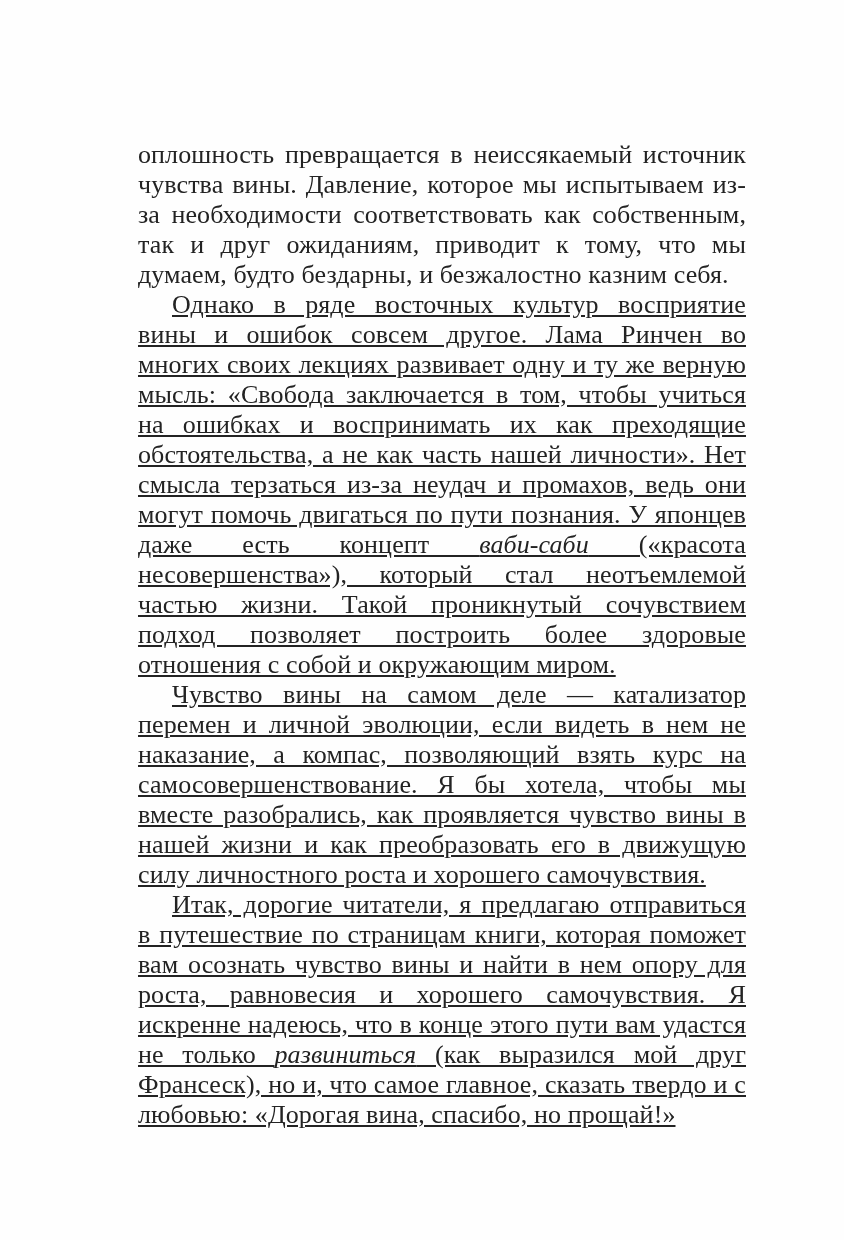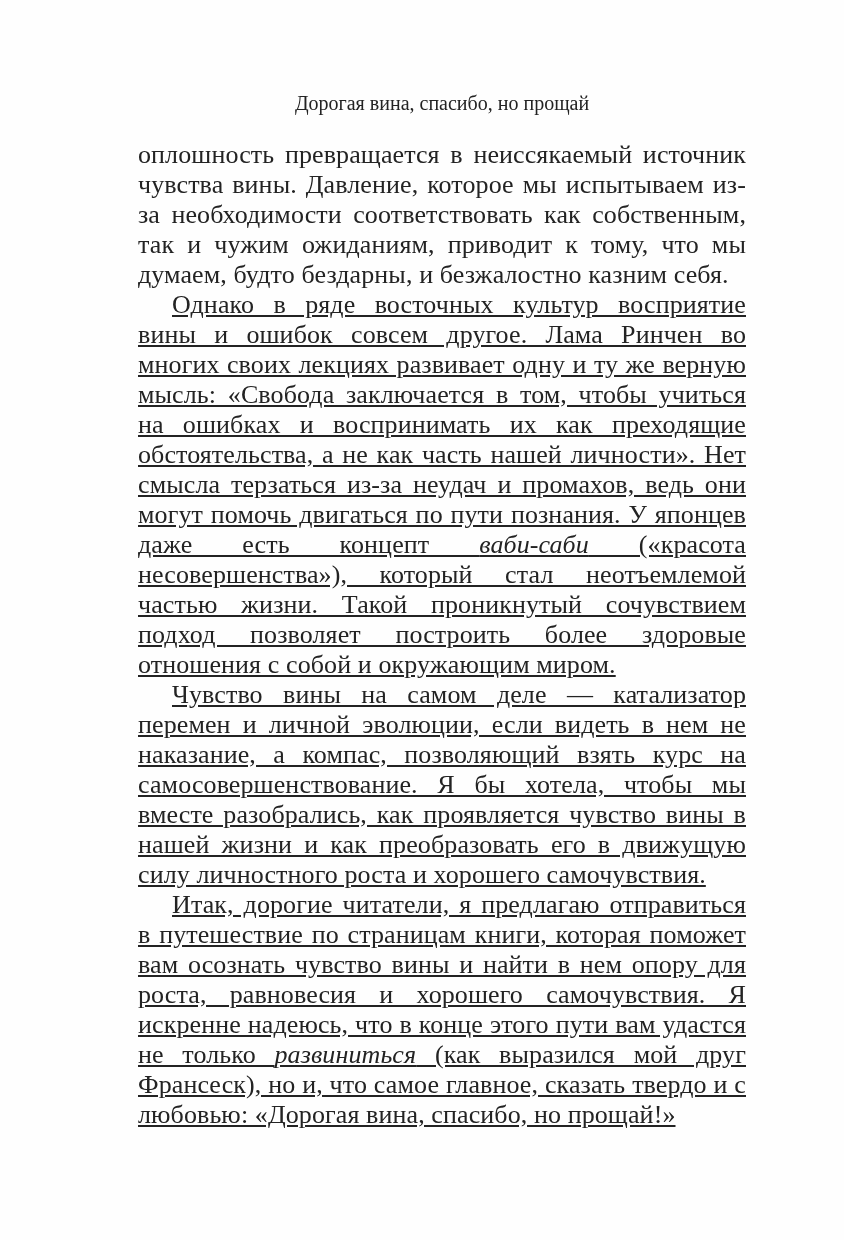--- a/index.html
+++ b/index.html
@@ -44,21 +44,20 @@
     text-decoration: underline;
   }
   .italic {
     font-style: italic;
   }
 </style>
 </head>
 <body>
 
 <div class="page">
-  <div class="running-head">Дорогая вина, спасибо, но прощай</div>
 
   <div class="body-text">
-      <p class="para"><span>оплошность превращается в неиссякаемый источник чувства вины. Давление, которое мы испытываем из-за необходимости соответствовать как собственным, так и чужим ожиданиям, приводит к тому, что мы думаем, будто бездарны, и безжалостно казним себя.</span></p>
+      <p class="para"><span>оплошность превращается в неиссякаемый источник чувства вины. Давление, которое мы испытываем из-за необходимости соответствовать как собственным, так и друг ожиданиям, приводит к тому, что мы думаем, будто бездарны, и безжалостно казним себя.</span></p>
       <p class="para indent"><span>Однако в ряде восточных культур восприятие вины и ошибок совсем другое. Лама Ринчен во многих своих лекциях развивает одну и ту же верную мысль: «Свобода заключается в том, чтобы учиться на ошибках и воспринимать их как преходящие обстоятельства, а не как часть нашей личности». Нет смысла терзаться из-за неудач и промахов, ведь они могут помочь двигаться по пути познания. У японцев даже есть концепт </span><span class="italic">ваби-саби</span><span> («красота несовершенства»), который стал неотъемлемой частью жизни. Такой проникнутый сочувствием подход позволяет построить более здоровые отношения с собой и окружающим миром.</span></p>
       <p class="para indent"><span>Чувство вины на самом деле — катализатор перемен и личной эволюции, если видеть в нем не наказание, а компас, позволяющий взять курс на самосовершенствование. Я бы хотела, чтобы мы вместе разобрались, как проявляется чувство вины в нашей жизни и как преобразовать его в движущую силу личностного роста и хорошего самочувствия.</span></p>
       <p class="para indent"><span>Итак, дорогие читатели, я предлагаю отправиться в путешествие по страницам книги, которая поможет вам осознать чувство вины и найти в нем опору для роста, равновесия и хорошего самочувствия. Я искренне надеюсь, что в конце этого пути вам удастся не только </span><span class="italic">развиниться</span><span> (как выразился мой друг Франсеск), но и, что самое главное, сказать твердо и с любовью: «Дорогая вина, спасибо, но прощай!»</span></p>
     </div>
 </div>
 
 </body></html>

